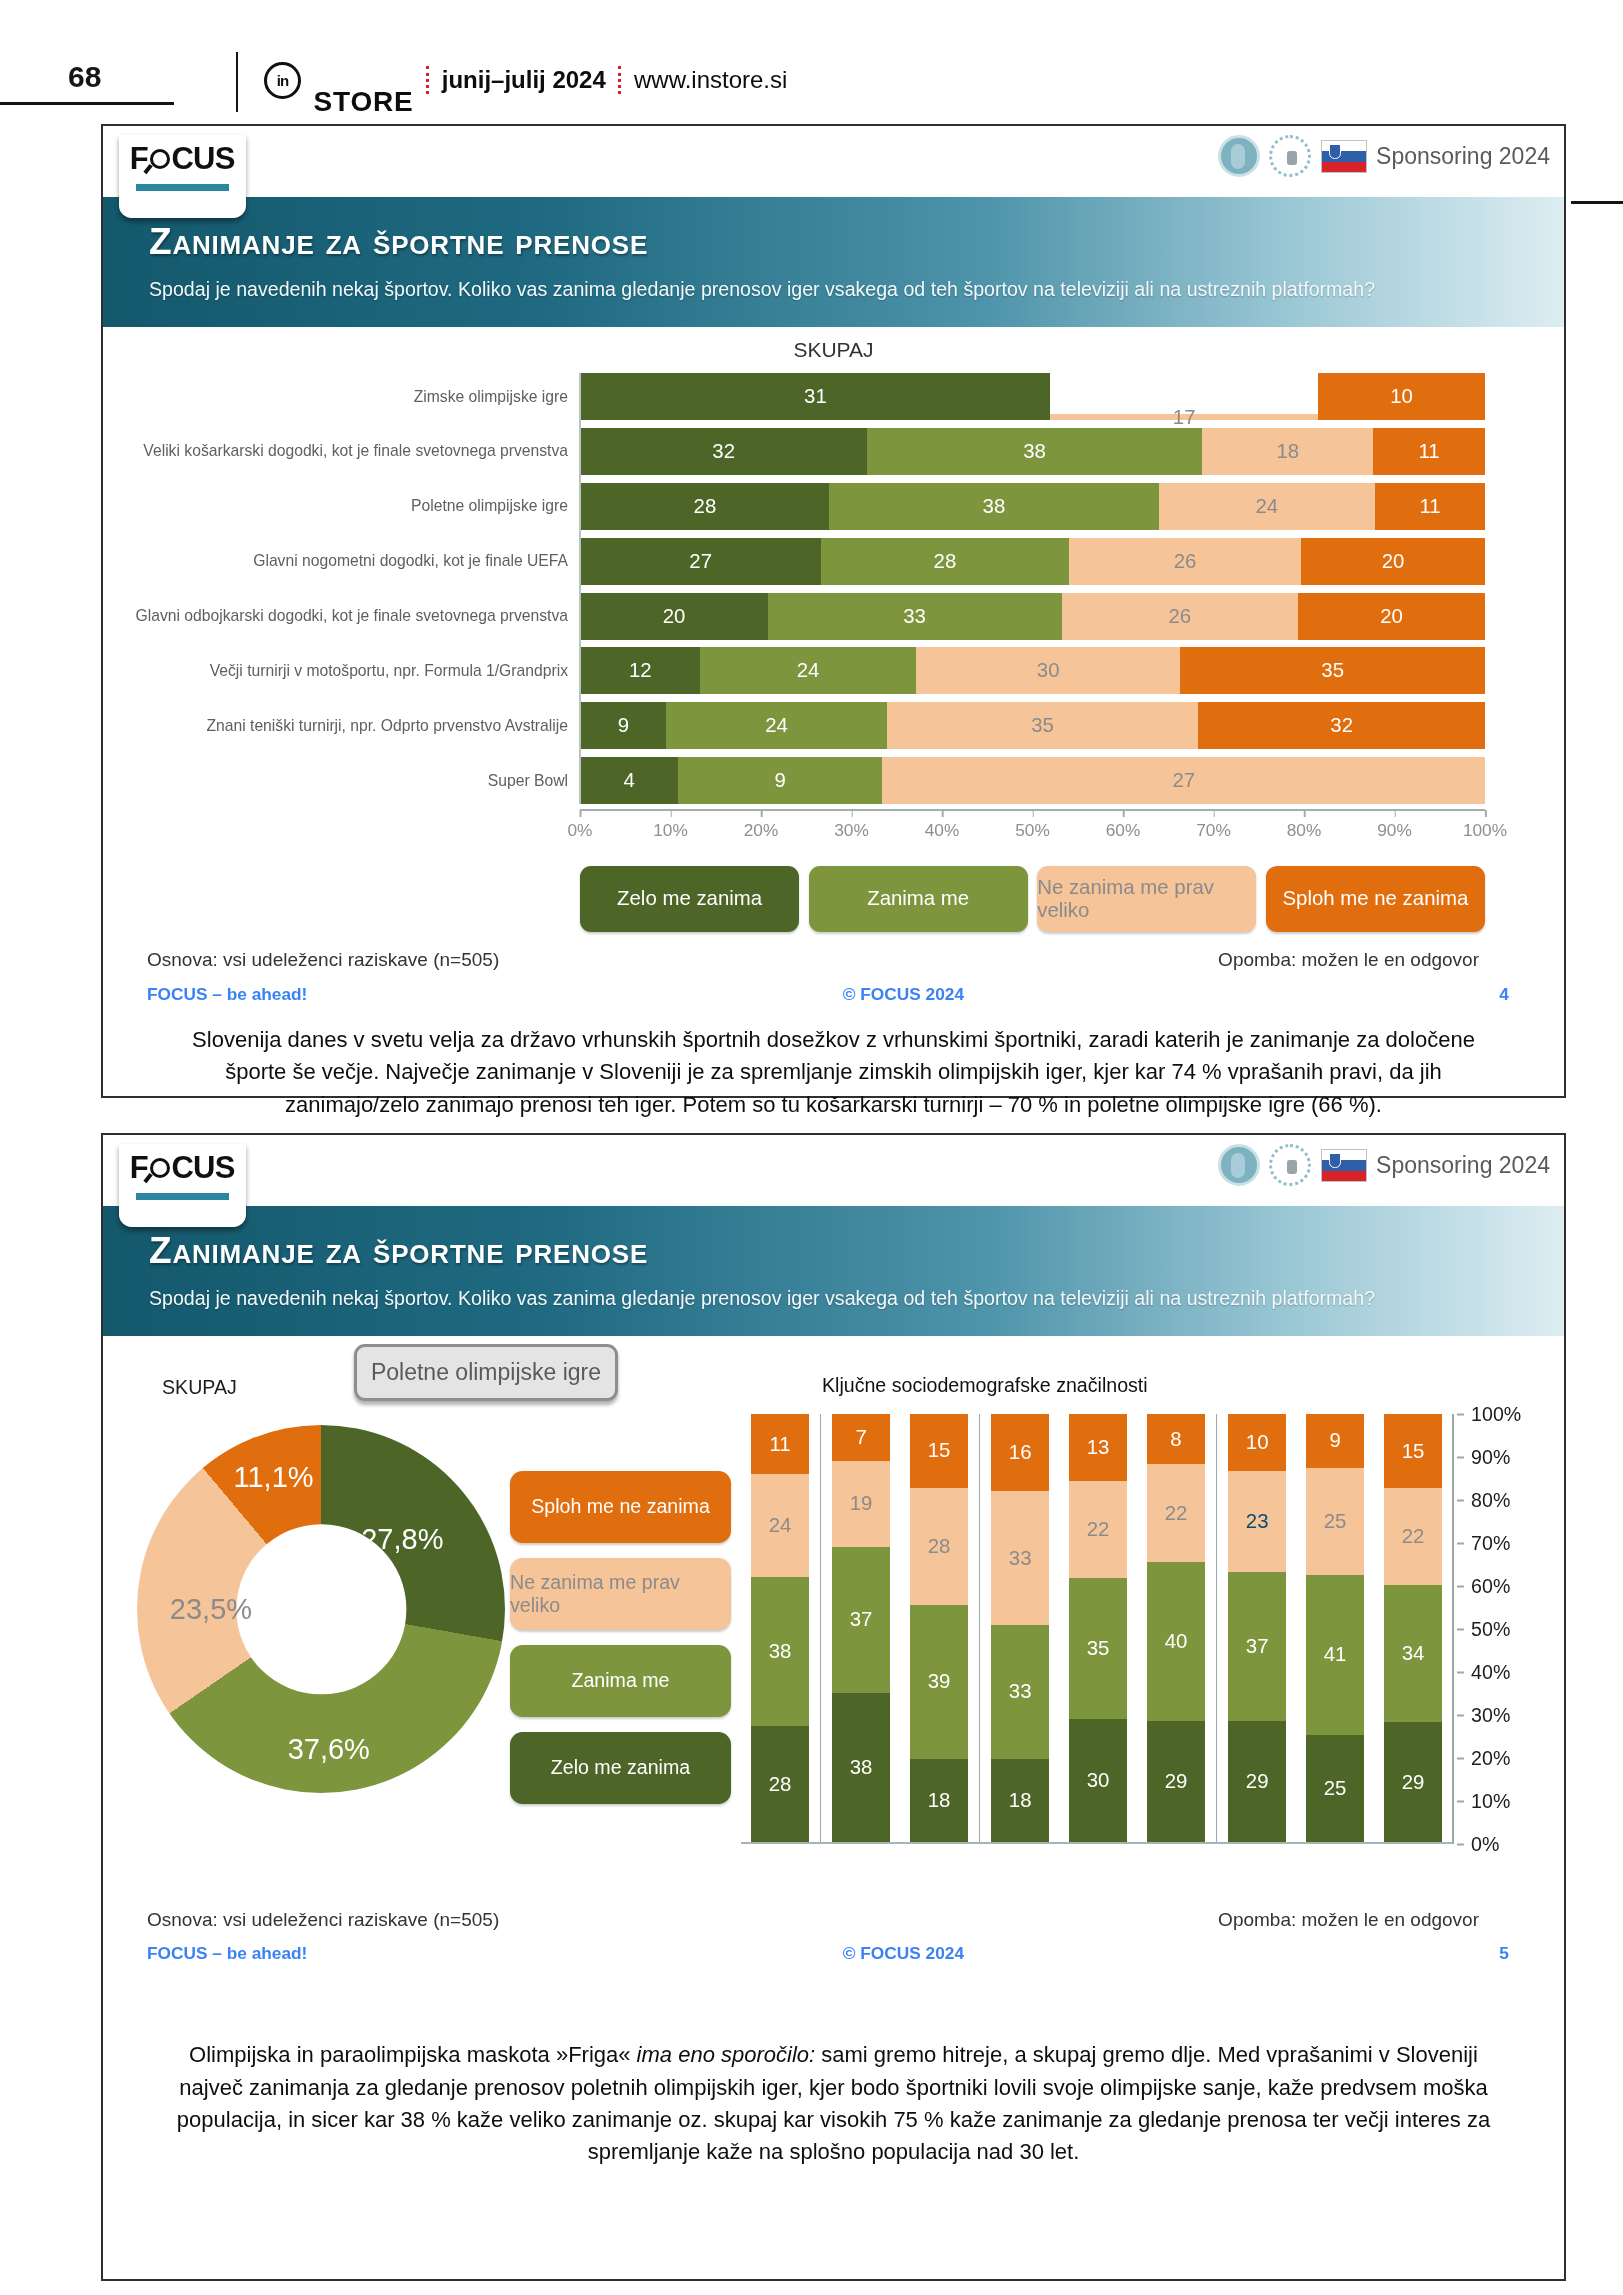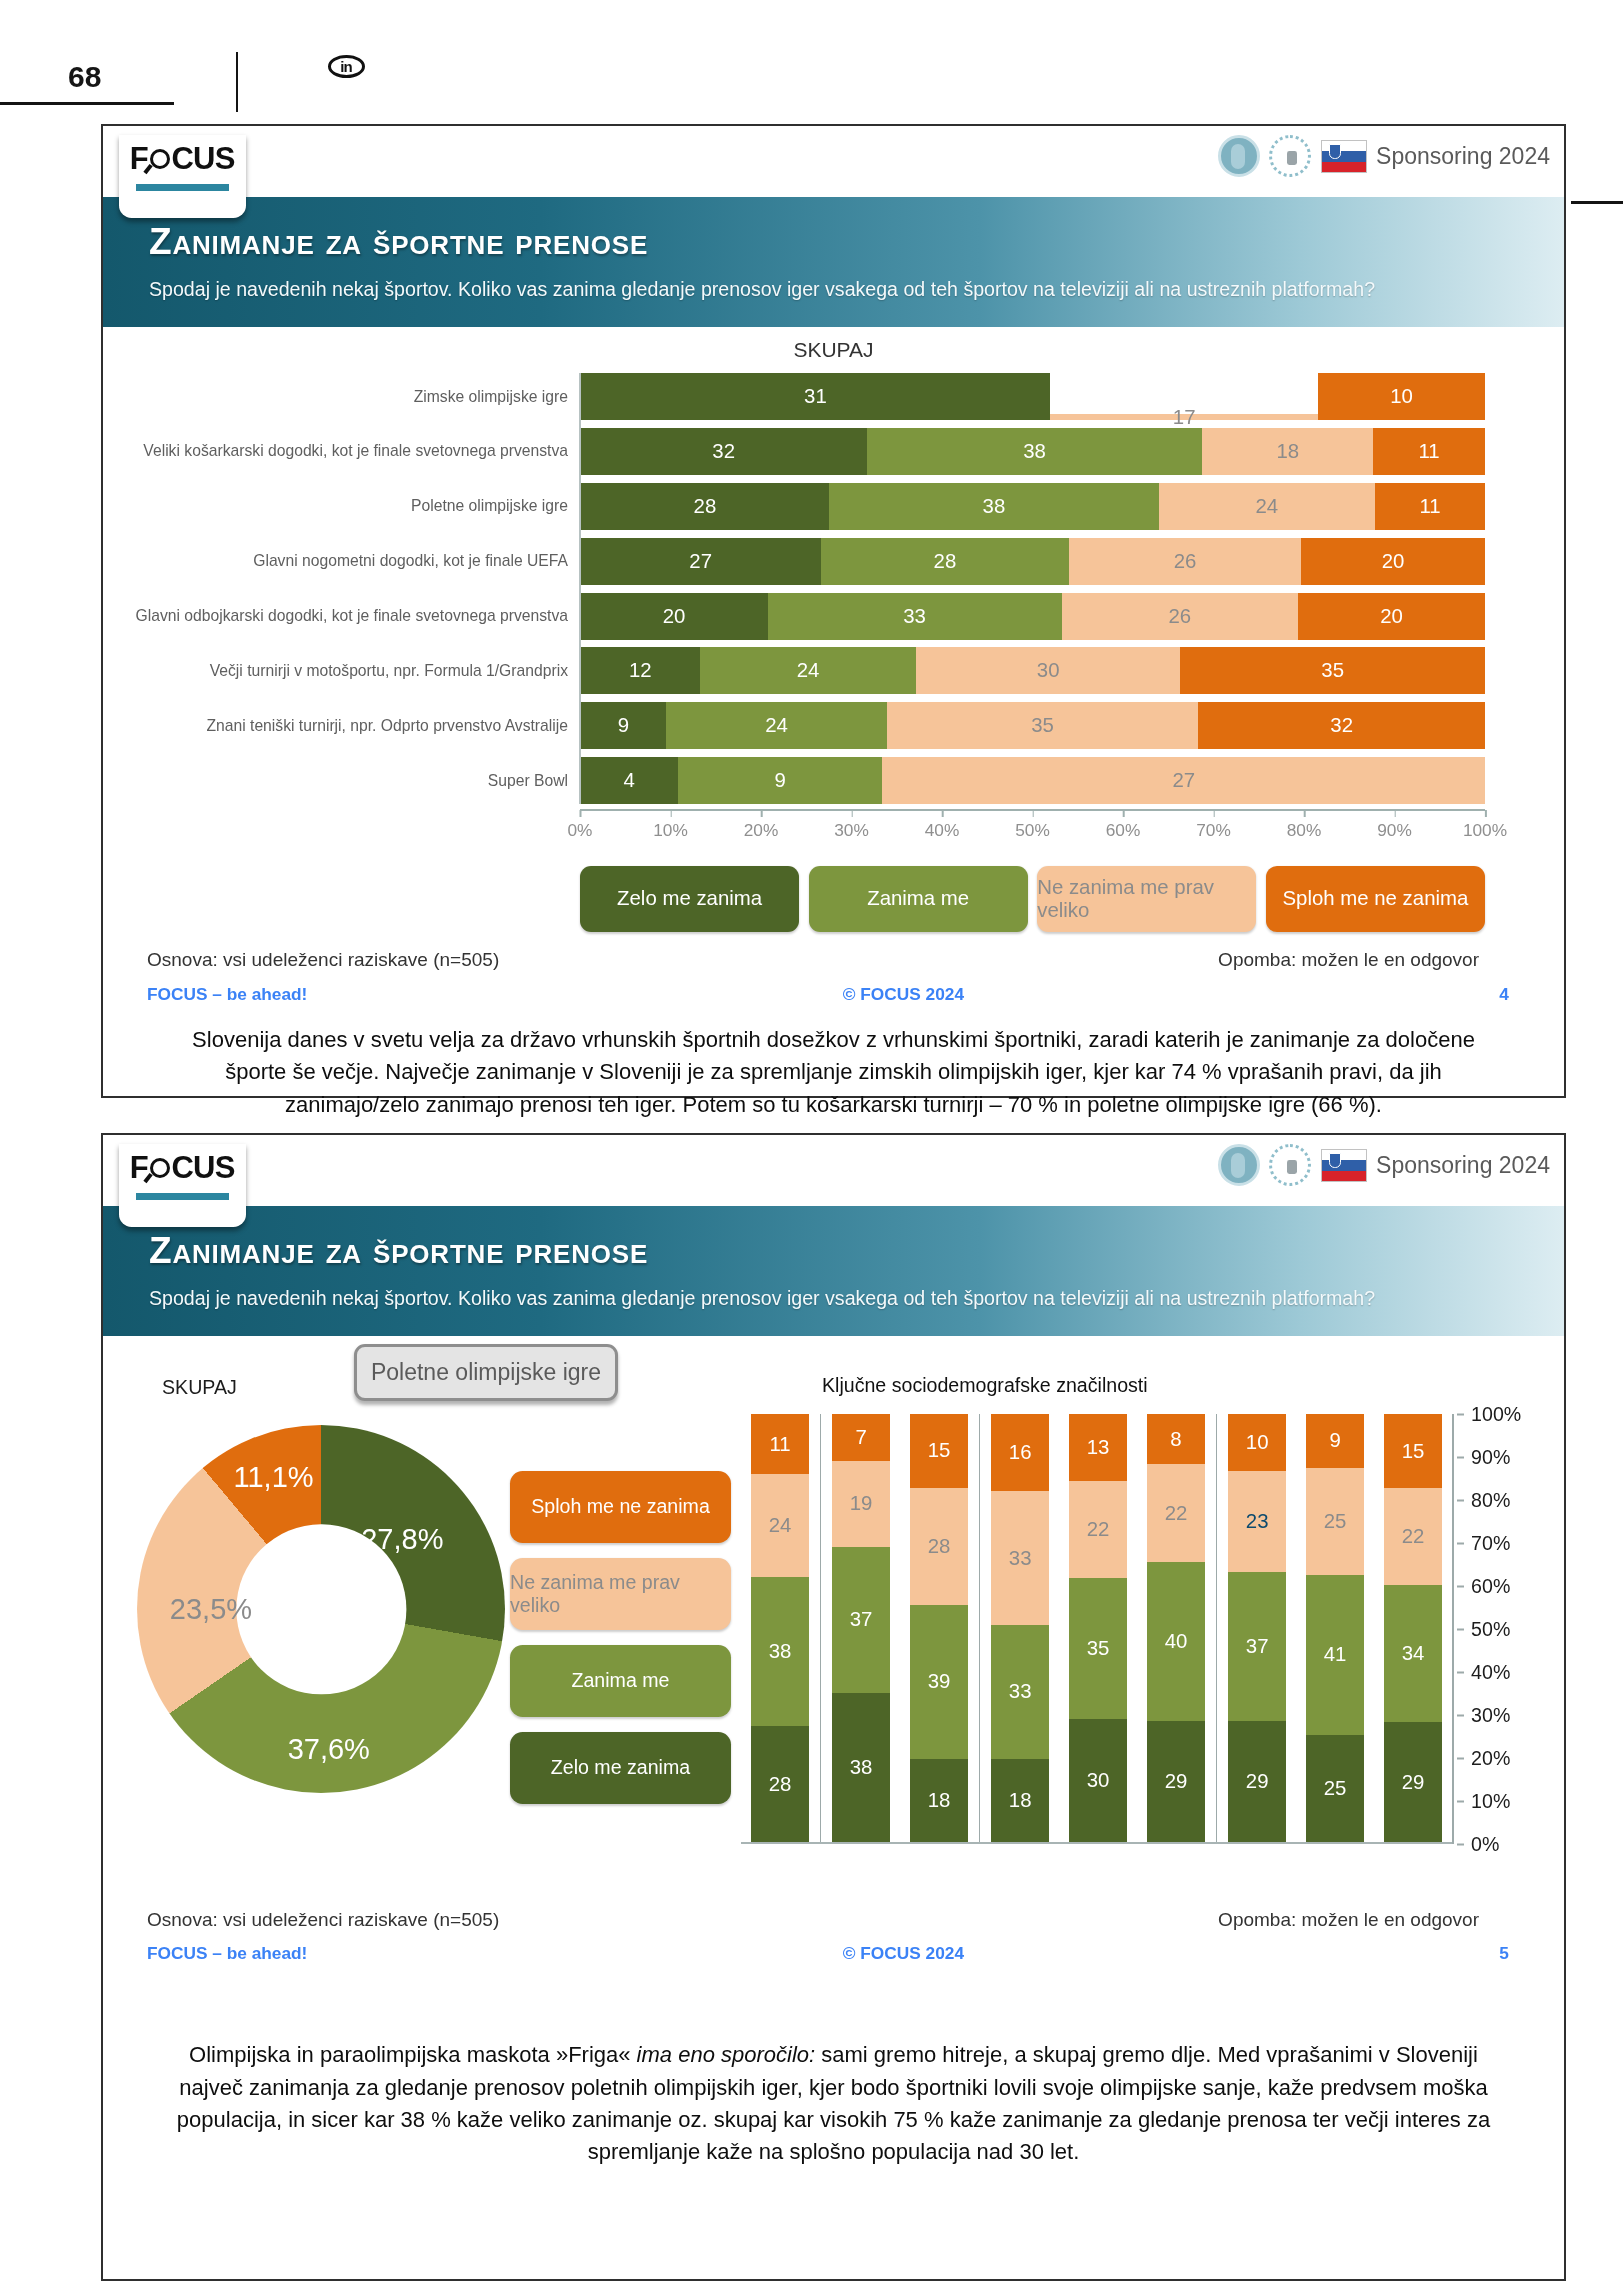--- a/index.html
+++ b/index.html
@@ -6,21 +6,21 @@
   body{
     width:1623px;height:2295px;position:relative;background:#fff;
     font-family:"Liberation Sans","DejaVu Sans",sans-serif;color:#111;
     overflow:hidden;
   }
   
   .pg-num{position:absolute;left:68px;top:60px;font-size:30px;font-weight:900;color:#161616;}
   .hdr-rule-left{position:absolute;left:0;top:102px;width:174px;height:3.1px;background:#141414;}
   .hdr-rule-right{position:absolute;left:1571px;top:201px;width:53px;height:3.1px;background:#141414;}
   .hdr-vline{position:absolute;left:236px;top:52px;width:2.4px;height:60px;background:#141414;}
-  .hdr-group{position:absolute;left:264px;top:55px;height:50px;display:flex;align-items:center;gap:12.6px;flex-direction:column;}
+  .hdr-group{position:absolute;left:264px;top:55px;height:50px;display:flex;align-items:center;gap:12.6px;}
   .in-mark{width:31px;height:31px;border:3.1px solid #111;border-radius:50%;display:flex;align-items:center;justify-content:center;font-size:15px;font-weight:900;color:#111;letter-spacing:-0.8px;}
   .brand{font-size:28px;font-weight:900;letter-spacing:0.8px;color:#0d0d0d;margin-top:44px;}
   .dotsep{width:0;height:28px;border-left:3.9px dotted #d2232a;}
   .issue{font-size:24px;font-weight:700;color:#0d0d0d;}
   .site{font-size:24px;font-weight:400;color:#0d0d0d;}
 
   
   .panel{position:absolute;left:101px;width:1465px;background:#fff;border:2.4px solid #2f2f2f;box-sizing:border-box;}
   #panel1{top:124px;height:974px;}
   #panel2{top:1133px;height:1148px;}

